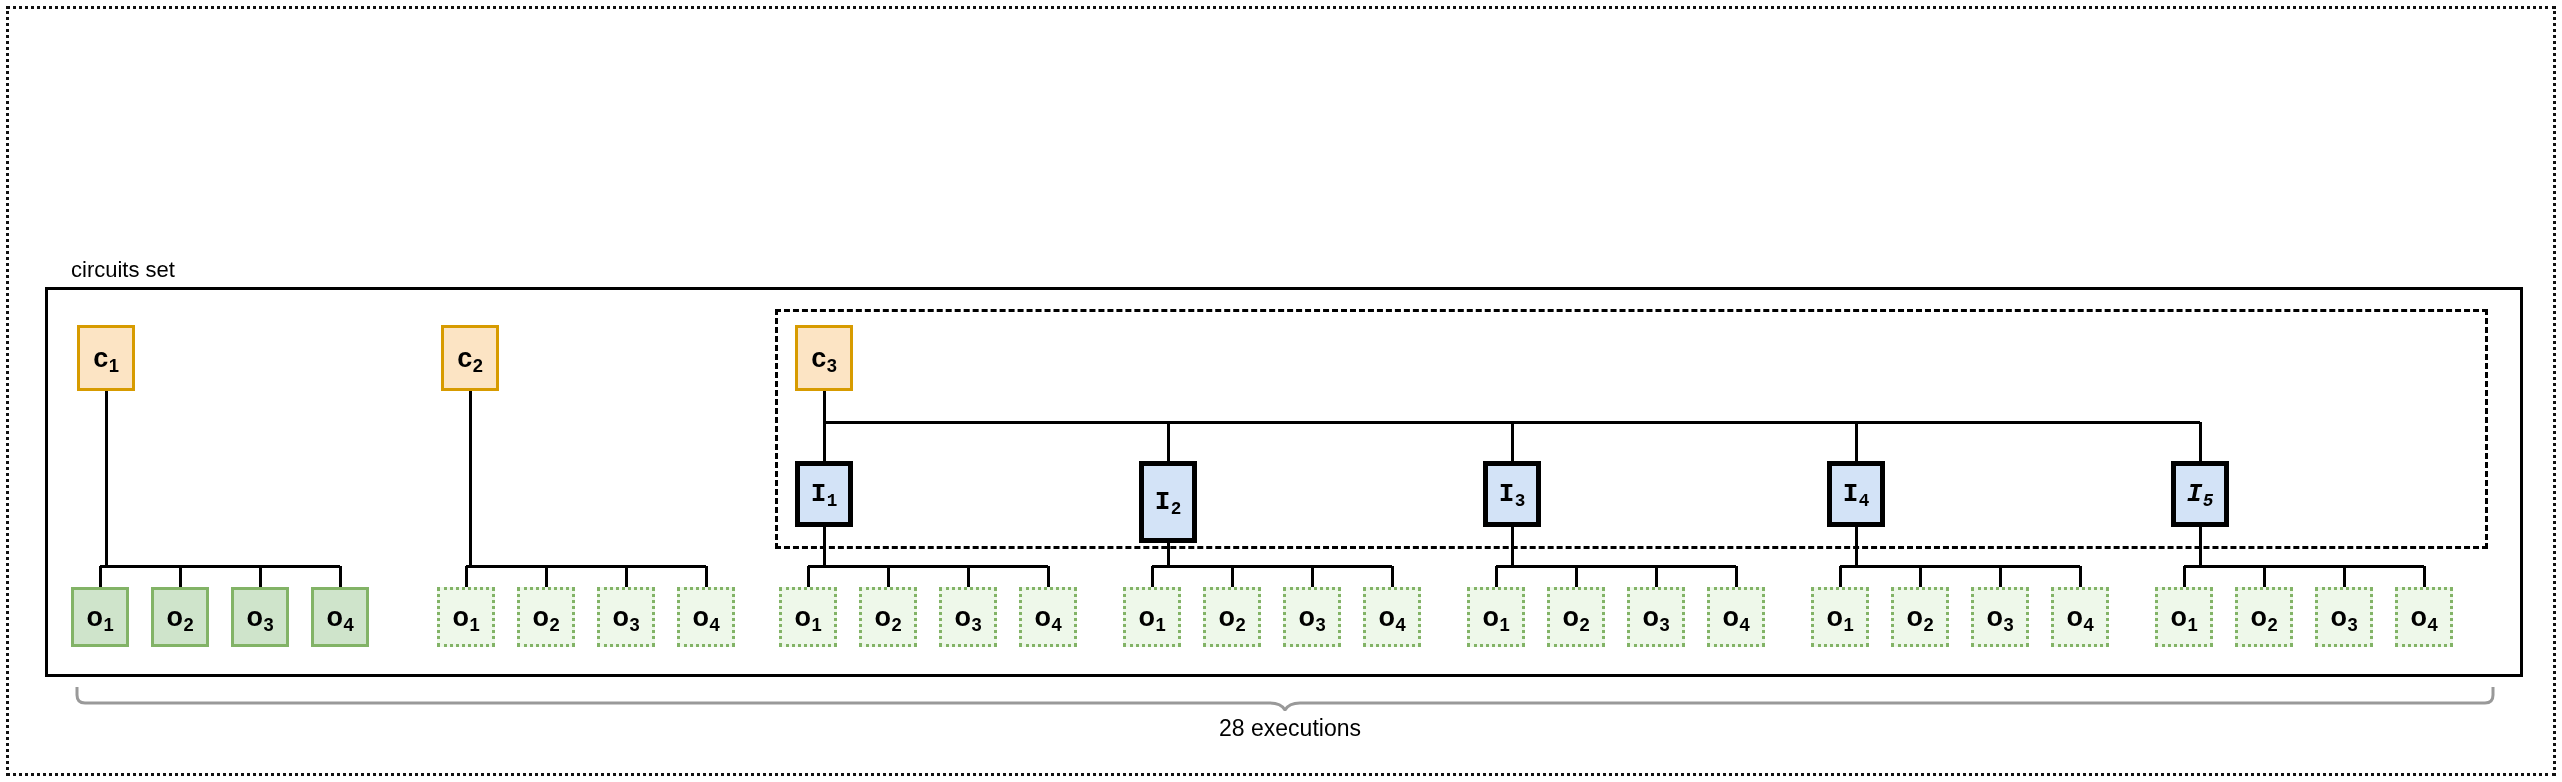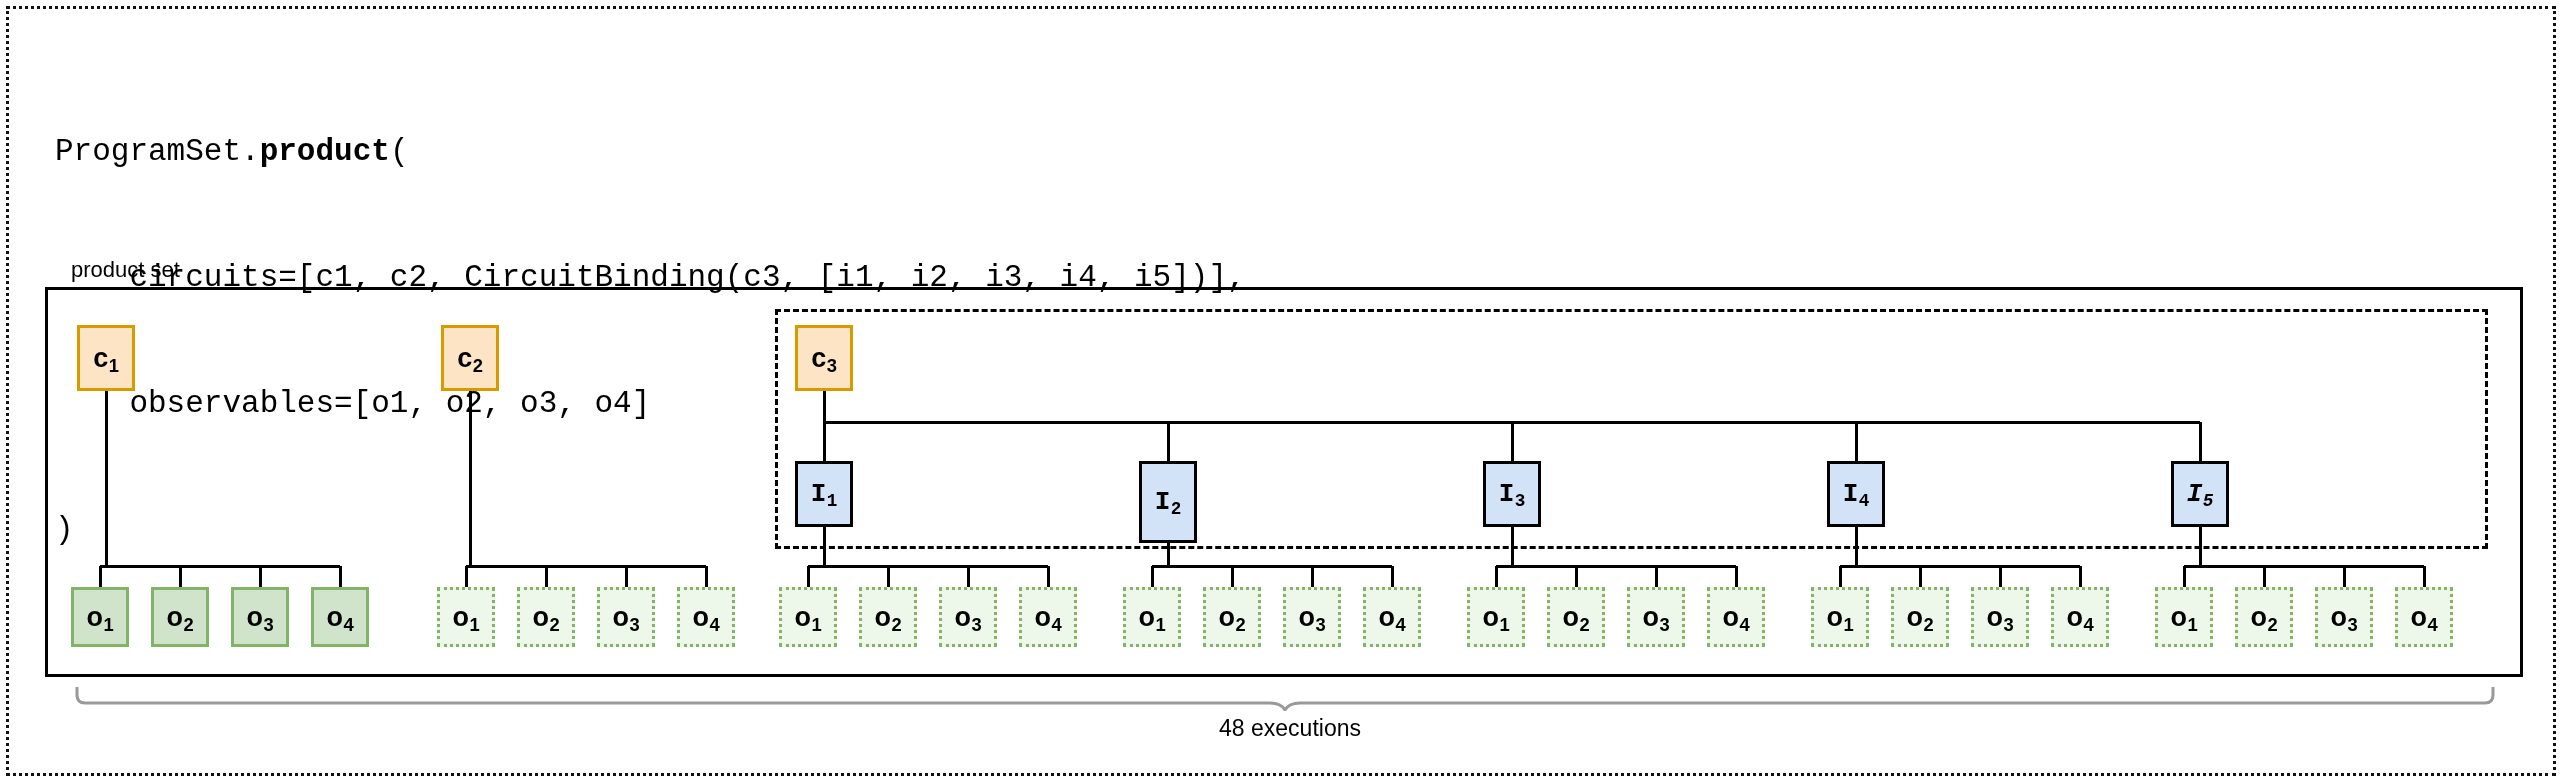--- a/index.html
+++ b/index.html
@@ -81,21 +81,21 @@
     width: 58px; height: 66px;
     background: #fce4c4;
     border: 3px solid #d79b00;
     font-family: "Liberation Sans", sans-serif;
     font-weight: bold;
   }
 
   .binding-node {
     width: 58px; height: 66px;
     background: #d3e3f7;
-    border: 3px solid #000000;
+    border: 5px solid #000000;
     font-family: "Liberation Mono", "DejaVu Sans Mono", monospace;
     font-weight: bold;
     font-size: 26px;
   }
 
   .obs-node {
     width: 58px; height: 60px;
     background: #cfe4cb;
     border: 3px solid #82b366;
     font-family: "Liberation Sans", sans-serif;
@@ -135,28 +135,22 @@
     font-size: 23px;
     color: #000000;
   }
   #brace-caption span { display: inline-block; }
 </style>
 </head>
 <body>
 
 <div id="figure">
 
-  <div id="code-block">
-    <div class="code-line"><span>ProgramSet.</span><span class="kw">product</span><span>(</span></div>
-    <div class="code-line">    circuits=[c1, c2, CircuitBinding(c3, [i1, i2, i3, i4, i5])],</div>
-    <div class="code-line">    observables=[o1, o2, o3, o4]</div>
-    <div class="code-line">)</div>
-  </div>
-
-  <div id="programset-label">product set</div>
+
+  <div id="programset-label">circuits set</div>
   <div id="programset-box"></div>
 
   <div id="binding-box"></div>
 
   <div id="graph-layer">
       <div class="node circuit-node" style="left: 68px; top: 316px; width: 58px; height: 66px; align-items: center;">
         <span class="lbl">c<sub>1</sub></span>
       </div>
       <div class="node circuit-node" style="left: 432px; top: 316px; width: 58px; height: 66px;">
         <span class="lbl">c<sub>2</sub></span>
@@ -309,15 +303,15 @@
       <div class="line-h" style="left: 2175px; top: 556px; width: 240px;"></div>
       <div class="line-v" style="left: 2174px; top: 557px; height: 21px;"></div>
       <div class="line-v" style="left: 2254px; top: 557px; height: 21px;"></div>
       <div class="line-v" style="left: 2334px; top: 557px; height: 21px;"></div>
       <div class="line-v" style="left: 2414px; top: 557px; height: 21px;"></div>
     </div>
 
   <svg id="brace" viewBox="0 0 2420 26" preserveAspectRatio="none">
     <path d="M2,2 L2,10 Q2,18 10,18 L1195,18 Q1206,18 1210,25 Q1214,18 1225,18 L2410,18 Q2418,18 2418,10 L2418,2" fill="none" stroke="#999999" stroke-width="3"></path>
   </svg>
-  <div id="brace-caption"><span>48 executions</span></div>
+  <div id="brace-caption"><span>28 executions</span></div>
 
 </div>
 
 </body></html>

